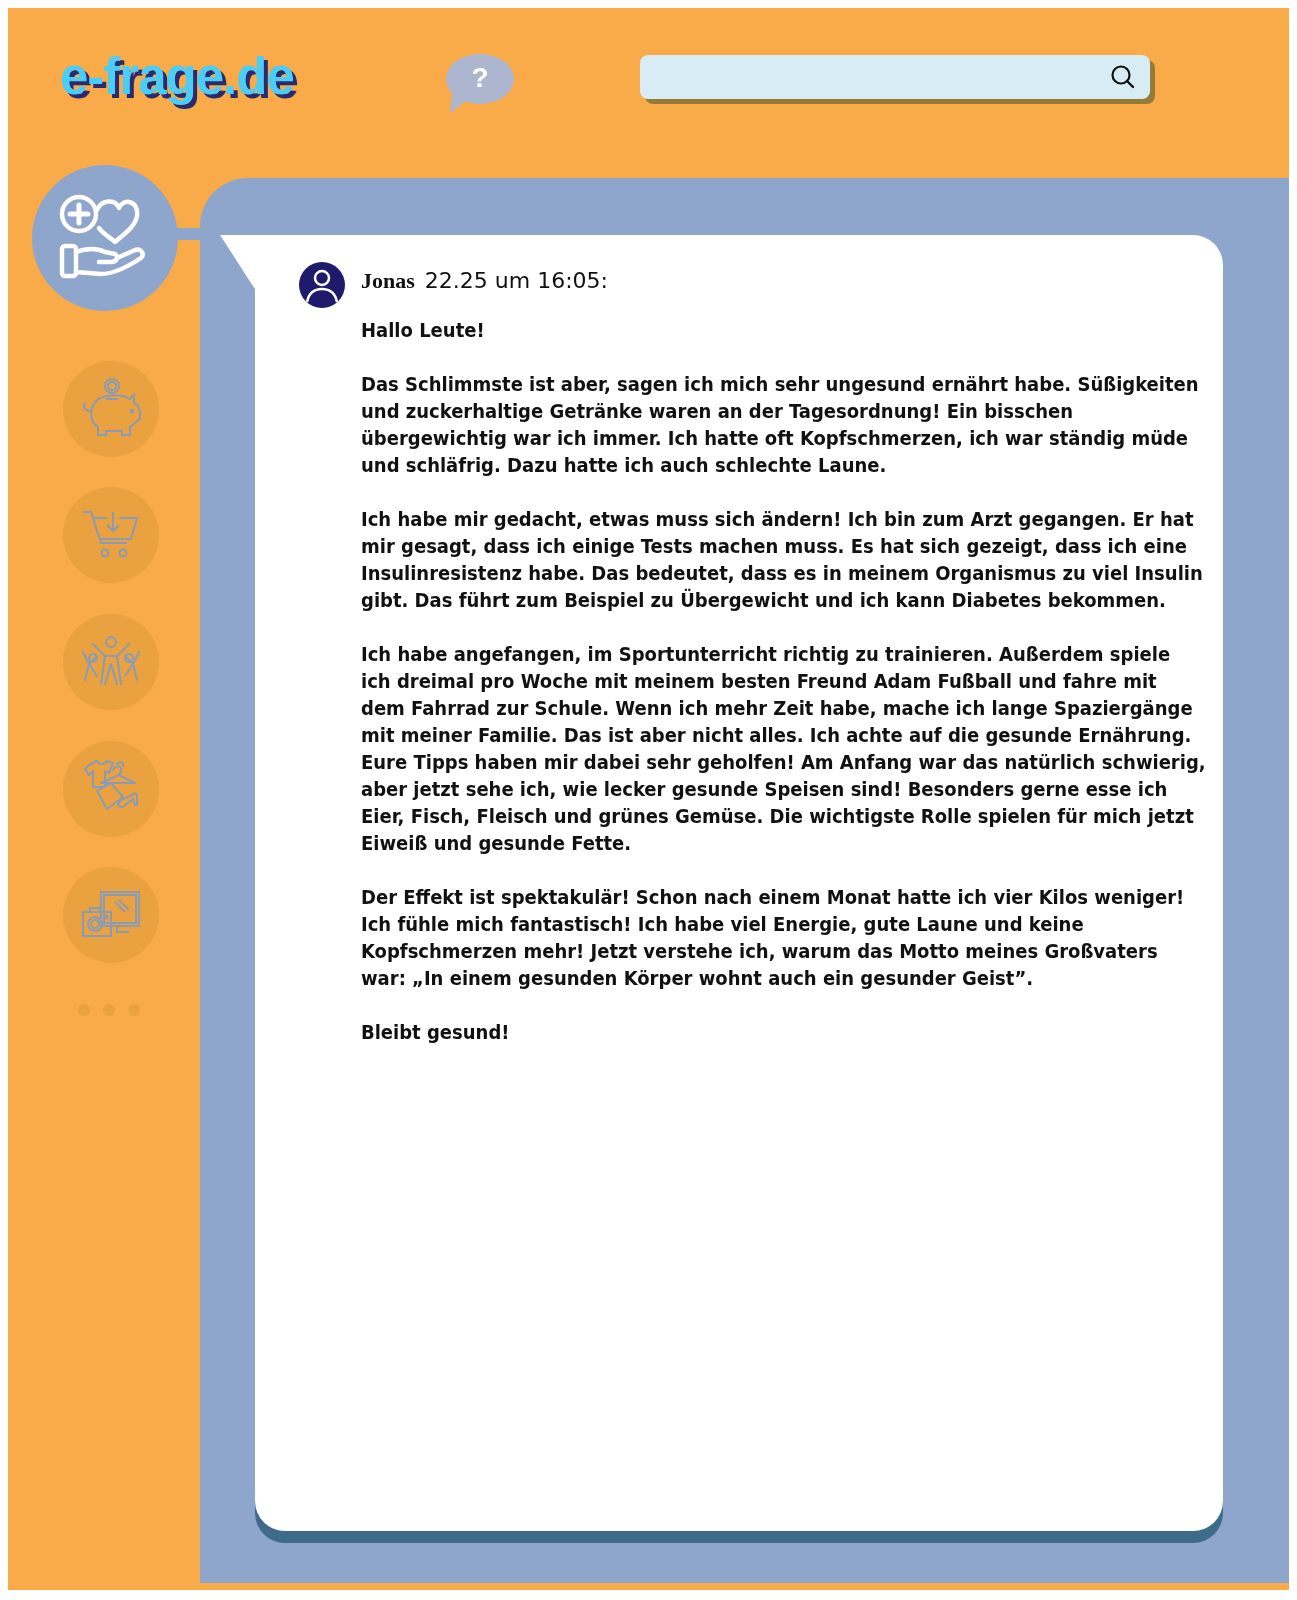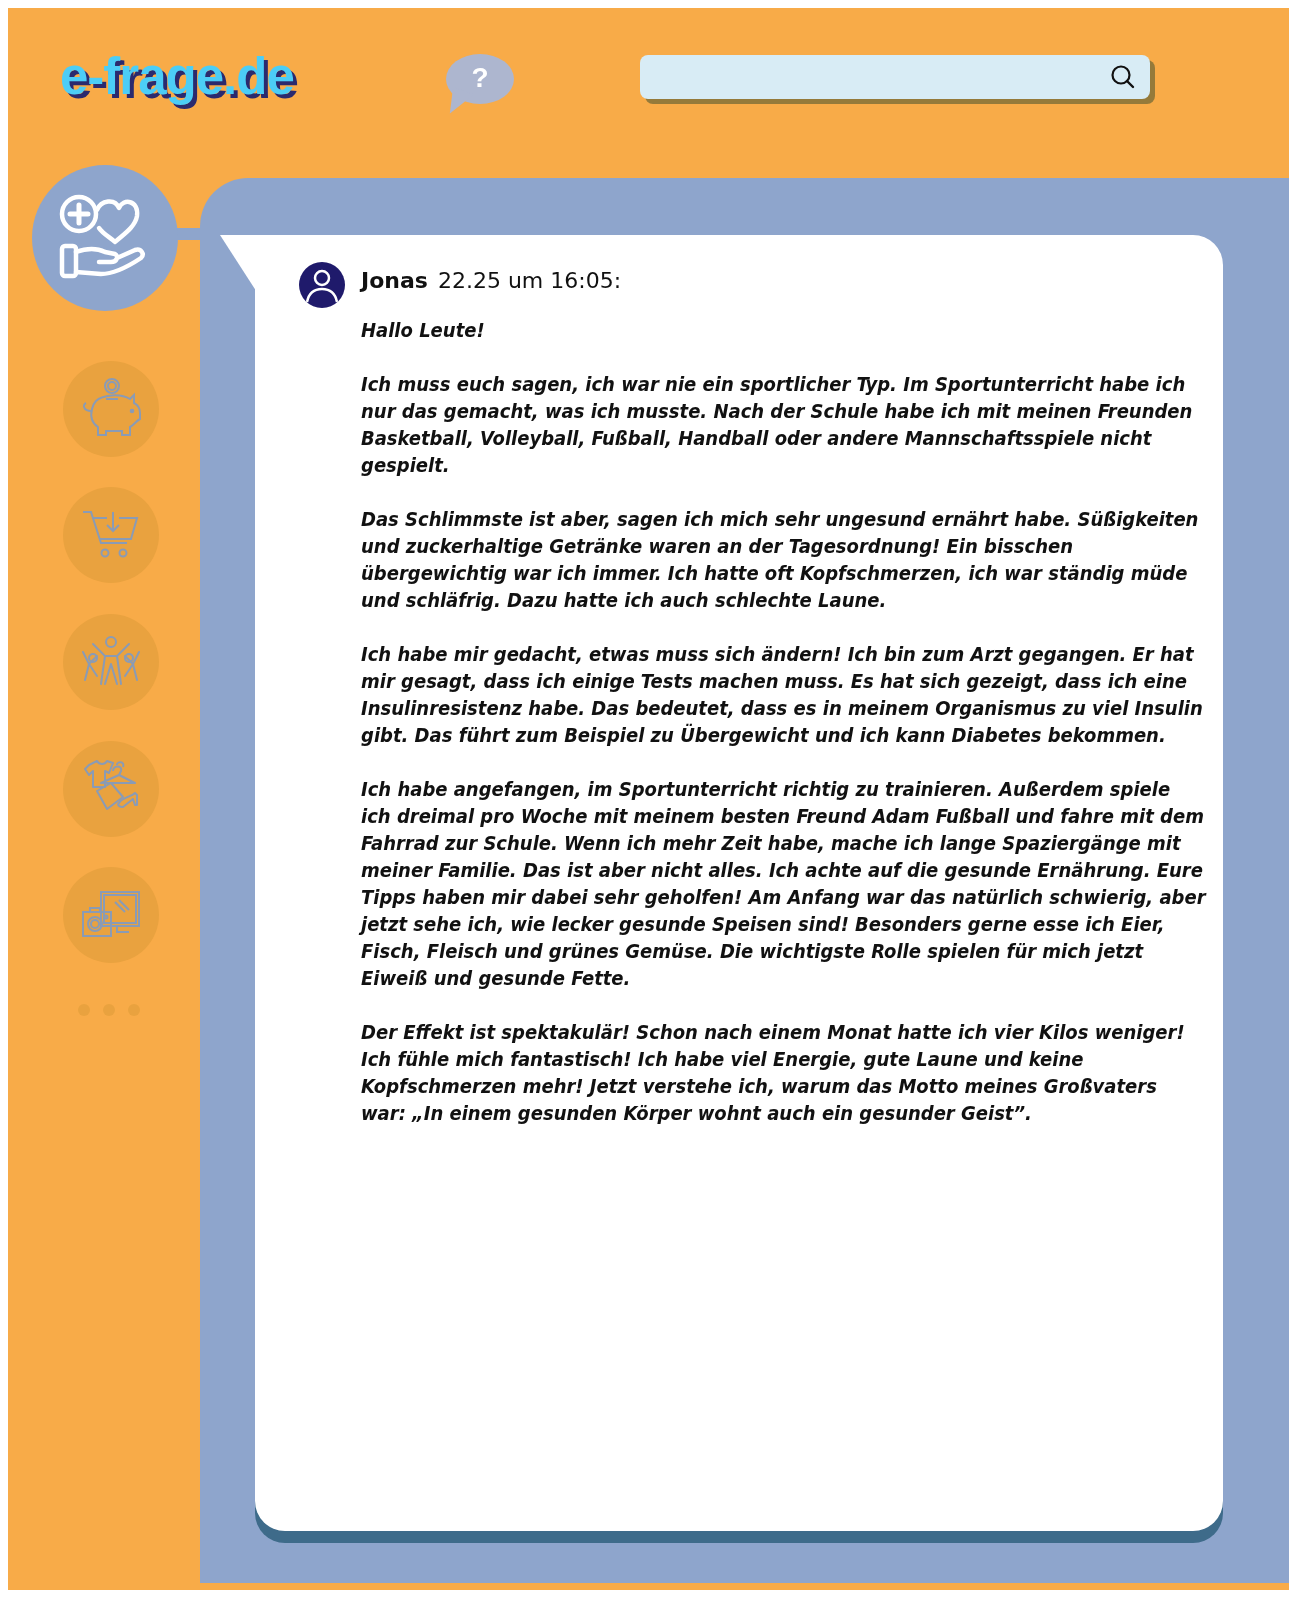--- a/index.html
+++ b/index.html
@@ -16,23 +16,23 @@
   .connector { position:absolute; left:170px; top:228px; width:40px; height:12px; background:#8ea5cc; }
   .health-circle { position:absolute; left:32px; top:165px; width:146px; height:146px; border-radius:50%; background:#8ea5cc; display:flex; align-items:center; justify-content:center; }
   .nav-circle { position:absolute; left:63px; width:96px; height:96px; border-radius:50%; background:#e9a23f; display:flex; align-items:center; justify-content:center; }
   .dots { position:absolute; left:78px; top:1004px; display:flex; gap:13px; }
   .dots span { width:12px; height:12px; border-radius:50%; background:#e9a23f; display:block; }
   .card-shadow { position:absolute; left:255px; top:250px; width:968px; height:1293px; background:#3e6b8a; border-radius:30px; }
   .card { position:absolute; left:255px; top:235px; width:968px; height:1296px; background:#ffffff; border-radius:30px; border-top-left-radius:0; }
   .tail-shape { position:absolute; left:220px; top:235px; width:40px; height:62px; }
   .avatar { position:absolute; left:299px; top:262px; width:46px; height:46px; border-radius:50%; background:#1f1a6b; overflow:hidden; }
   .post-head { position:absolute; left:361px; top:268px; font-family:"DejaVu Sans", sans-serif; font-size:22px; color:#111; }
-  .post-head .author { font-weight:bold; margin-right:10px; }
+  .post-head .author { font-weight:bold; margin-right:10px;font-family:Liberation Serif, serif; }
   .post-body { position:absolute; left:361px; top:317px; width:845px; font-family:"DejaVu Sans Condensed","DejaVu Sans", sans-serif; font-stretch:condensed; font-weight:bold; font-size:20px; line-height:27px; color:#111; }
-  .post-body p { margin:0 0 27px 0;font-style:italic; }
+  .post-body p { margin:0 0 27px 0; }
 </style>
 </head>
 <body>
 
 <div class="frame"></div>
 
 <div class="logo">e-frage.de</div>
 <div class="logo-bubble">
     <span>?</span>
   </div>
@@ -132,18 +132,18 @@
     <path d="M8 40 C10 30 16 27 23 27 C30 27 36 30 38 40"></path>
   </svg>
 </div>
 
 <div class="post-head">
   <span class="author">Jonas</span><span>22.25 um 16:05:</span>
 </div>
 
 <div class="post-body">
   <p>Hallo Leute!</p>
-  <p>Ich muss euch sagen, ich war nie ein sportlicher Typ. Im Sportunterricht habe ich nur das gemacht, was ich musste. Nach der Schule habe ich mit meinen Freunden Basketball, Volleyball, Fußball, Handball oder andere Mannschaftsspiele nicht gespielt.</p>
   <p>Das Schlimmste ist aber, sagen ich mich sehr ungesund ernährt habe. Süßigkeiten und zuckerhaltige Getränke waren an der Tagesordnung! Ein bisschen übergewichtig war ich immer. Ich hatte oft Kopfschmerzen, ich war ständig müde und schläfrig. Dazu hatte ich auch schlechte Laune.</p>
   <p>Ich habe mir gedacht, etwas muss sich ändern! Ich bin zum Arzt gegangen. Er hat mir gesagt, dass ich einige Tests machen muss. Es hat sich gezeigt, dass ich eine Insulinresistenz habe. Das bedeutet, dass es in meinem Organismus zu viel Insulin gibt. Das führt zum Beispiel zu Übergewicht und ich kann Diabetes bekommen.</p>
   <p>Ich habe angefangen, im Sportunterricht richtig zu trainieren. Außerdem spiele ich dreimal pro Woche mit meinem besten Freund Adam Fußball und fahre mit dem Fahrrad zur Schule. Wenn ich mehr Zeit habe, mache ich lange Spaziergänge mit meiner Familie. Das ist aber nicht alles. Ich achte auf die gesunde Ernährung. Eure Tipps haben mir dabei sehr geholfen! Am Anfang war das natürlich schwierig, aber jetzt sehe ich, wie lecker gesunde Speisen sind! Besonders gerne esse ich Eier, Fisch, Fleisch und grünes Gemüse. Die wichtigste Rolle spielen für mich jetzt Eiweiß und gesunde Fette.</p>
   <p>Der Effekt ist spektakulär! Schon nach einem Monat hatte ich vier Kilos weniger! Ich fühle mich fantastisch! Ich habe viel Energie, gute Laune und keine Kopfschmerzen mehr! Jetzt verstehe ich, warum das Motto meines Großvaters war: „In einem gesunden Körper wohnt auch ein gesunder Geist”.</p>
+  <p>Bleibt gesund!</p>
 </div>
 
 </body></html>

